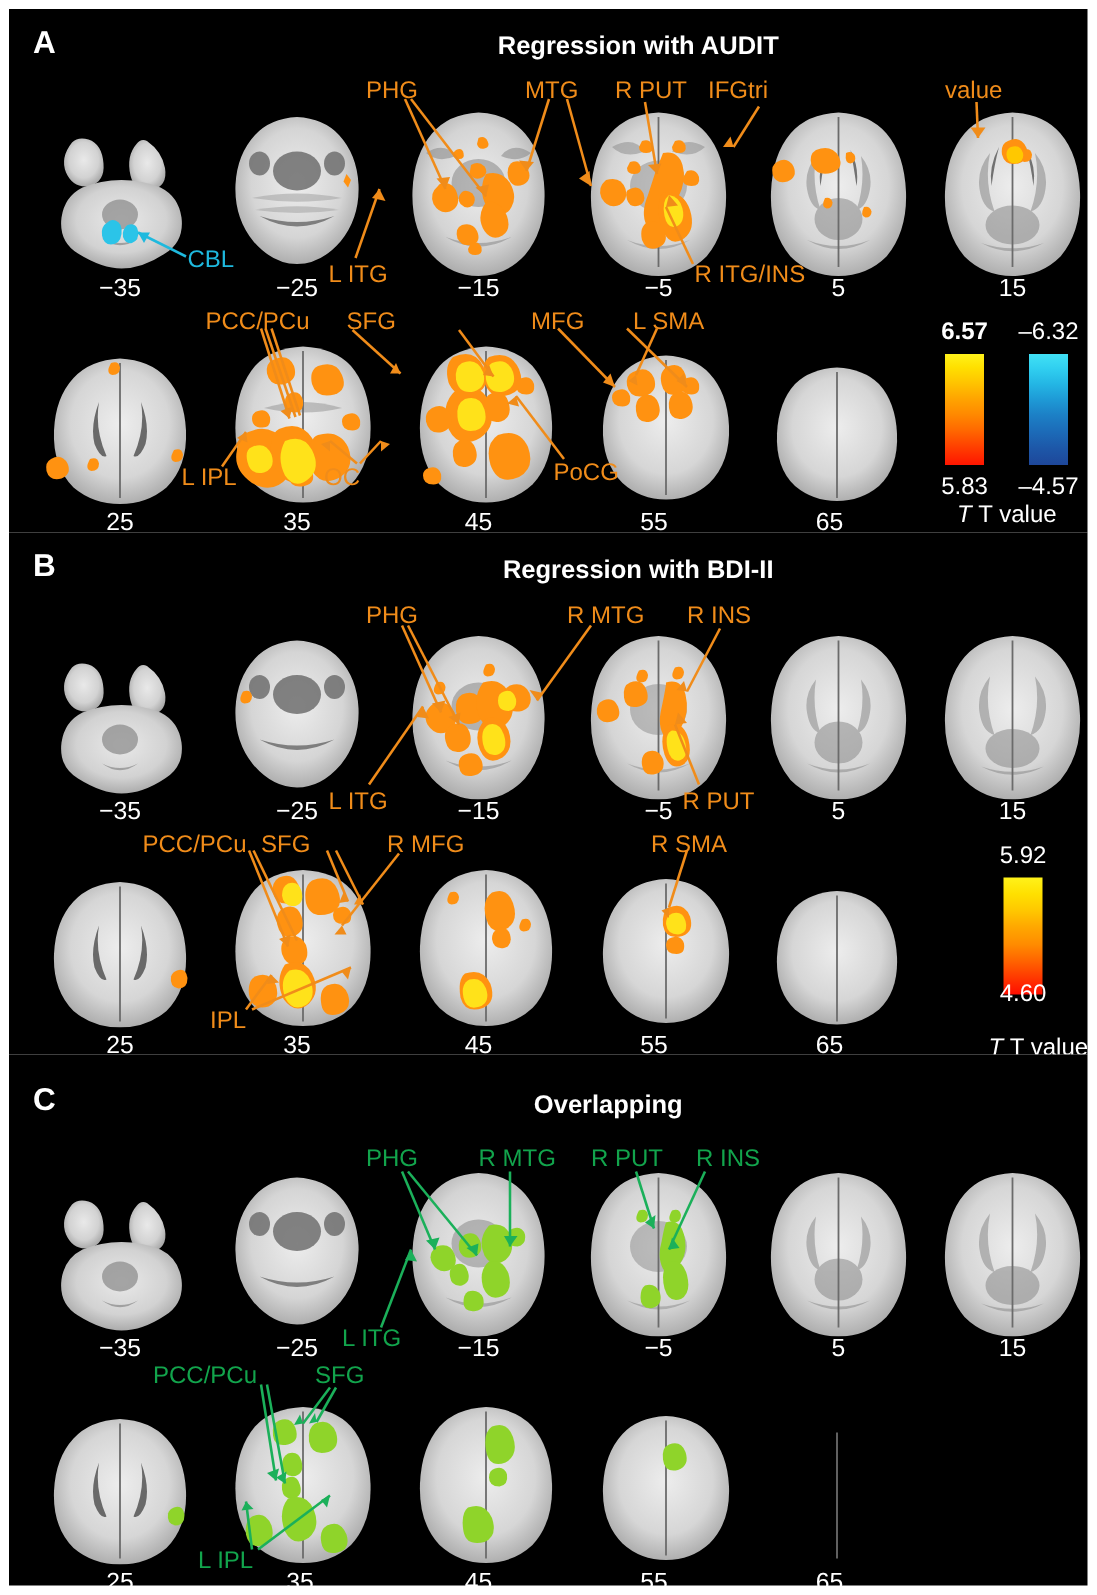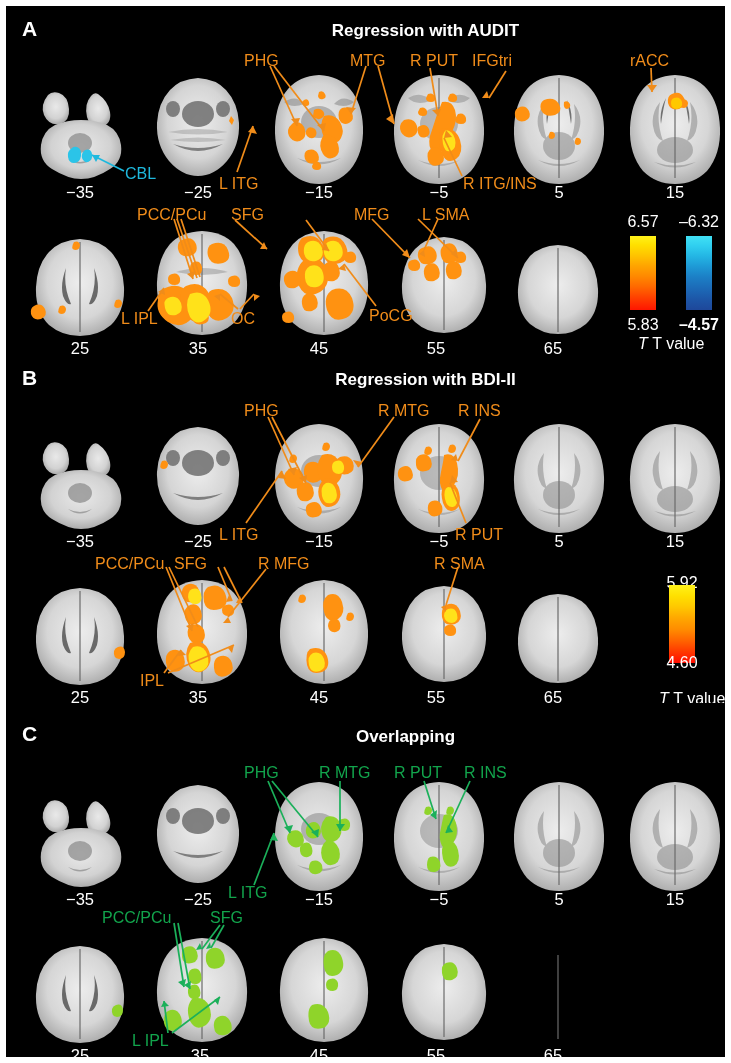--- a/index.html
+++ b/index.html
@@ -438,41 +438,41 @@
       <g stroke="#1EB9DE" stroke-width="1.7" fill="none">
         <path d="M118,165 L86,149"></path>
       </g>
       <polygon points="86,149 94,149 90,156" fill="#1EB9DE"></polygon>
     </svg>
 
     <div class="roi orange" style="left:238px;top:47px;">PHG</div>
     <div class="roi orange" style="left:344px;top:47px;">MTG</div>
     <div class="roi orange" style="left:404px;top:47px;">R PUT</div>
     <div class="roi orange" style="left:466px;top:47px;">IFGtri</div>
-    <div class="roi orange" style="left:624px;top:47px;">rACC</div>
+    <div class="roi orange" style="left:624px;top:47px;">value</div>
     <div class="roi cyan" style="left:119px;top:160px;">CBL</div>
     <div class="roi orange" style="left:213px;top:170px;">L ITG</div>
     <div class="roi orange" style="left:457px;top:170px;">R ITG/INS</div>
     <div class="roi orange" style="left:131px;top:201px;">PCC/PCu</div>
     <div class="roi orange" style="left:225px;top:201px;">SFG</div>
     <div class="roi orange" style="left:348px;top:201px;text-align:center;">MFG</div>
     <div class="roi orange" style="left:416px;top:201px;">L SMA</div>
     <div class="roi orange" style="left:115px;top:305px;">L IPL</div>
-    <div class="roi orange" style="left:225px;top:305px;text-align:right;">OC</div>
+    <div class="roi orange" style="left:210px;top:305px;text-align:right;">OC</div>
     <div class="roi orange" style="left:363px;top:302px;">PoCG</div>
 
     <div class="cbar" style="left:612px;top:208px;width:50px;height:130px;">
-      <div class="cbar-lab" style="left:0;top:0;width:50px;">6.57</div>
+      <div class="cbar-lab" style="left:0;top:0;width:50px;font-weight:bold;">6.57</div>
       <div class="cbar-strip cbar-warm" style="left:12px;top:22px;height:74px;"></div>
       <div class="cbar-lab" style="left:0;top:103px;width:50px;">5.83</div>
     </div>
     <div class="cbar" style="left:668px;top:208px;width:50px;height:130px;">
       <div class="cbar-lab" style="left:0;top:0;width:50px;">–6.32</div>
       <div class="cbar-strip cbar-cool" style="left:12px;top:22px;height:74px;"></div>
-      <div class="cbar-lab" style="left:0;top:103px;width:50px;font-weight:bold;">–4.57</div>
+      <div class="cbar-lab" style="left:0;top:103px;width:50px;">–4.57</div>
     </div>
     <div class="cbar-tval" style="left:632px;top:330px;"><i>T</i>&nbsp;<span>T value</span></div>
 
   </div>
 
   <div class="panel" id="panelB">
 
     <div class="panel-letter" style="left:16px;top:12px;">B</div>
     <div class="panel-title" style="left:0;top:16px;width:719px;padding-left:60px;">Regression with BDI-II</div>
 
@@ -781,21 +781,21 @@
     <div class="roi orange" style="left:452px;top:48px;">R INS</div>
     <div class="roi orange" style="left:213px;top:172px;">L ITG</div>
     <div class="roi orange" style="left:449px;top:172px;">R PUT</div>
     <div class="roi orange" style="left:89px;top:201px;">PCC/PCu</div>
     <div class="roi orange" style="left:168px;top:201px;">SFG</div>
     <div class="roi orange" style="left:252px;top:201px;">R MFG</div>
     <div class="roi orange" style="left:428px;top:201px;">R SMA</div>
     <div class="roi orange" style="left:134px;top:318px;">IPL</div>
 
     <div class="cbar" style="left:648px;top:208px;width:56px;height:136px;">
-      <div class="cbar-lab" style="left:0;top:12px;width:56px;">5.92</div>
+      <div class="cbar-lab" style="left:0;top:0;width:56px;">5.92</div>
       <div class="cbar-strip cbar-warmB" style="left:15px;top:22px;height:78px;"></div>
       <div class="cbar-lab" style="left:0;top:92px;width:56px;">4.60</div>
     </div>
     <div class="cbar-tval" style="left:653px;top:336px;"><i>T</i>&nbsp;<span>T value</span></div>
 
   </div>
 
   <div class="panel" id="panelC">
 
     <div class="panel-letter" style="left:16px;top:20px;">C</div>

